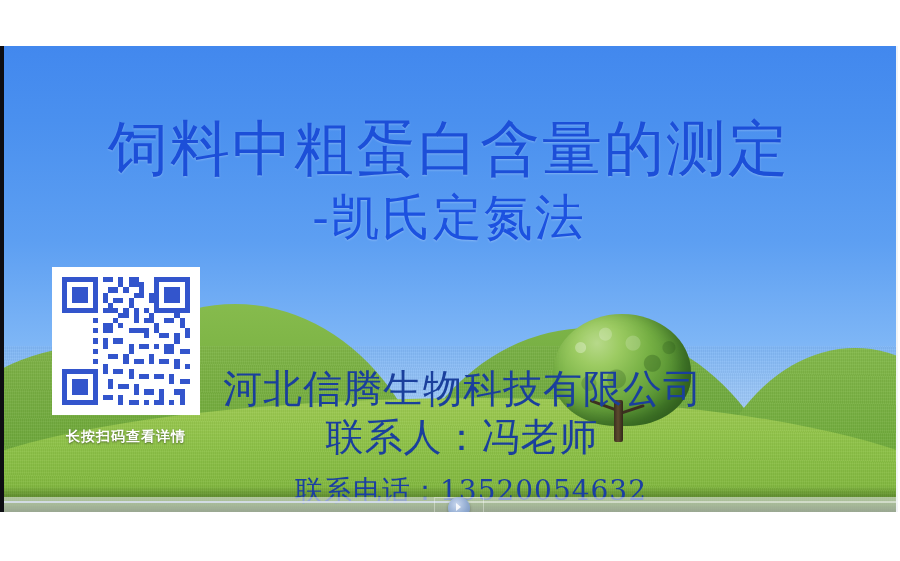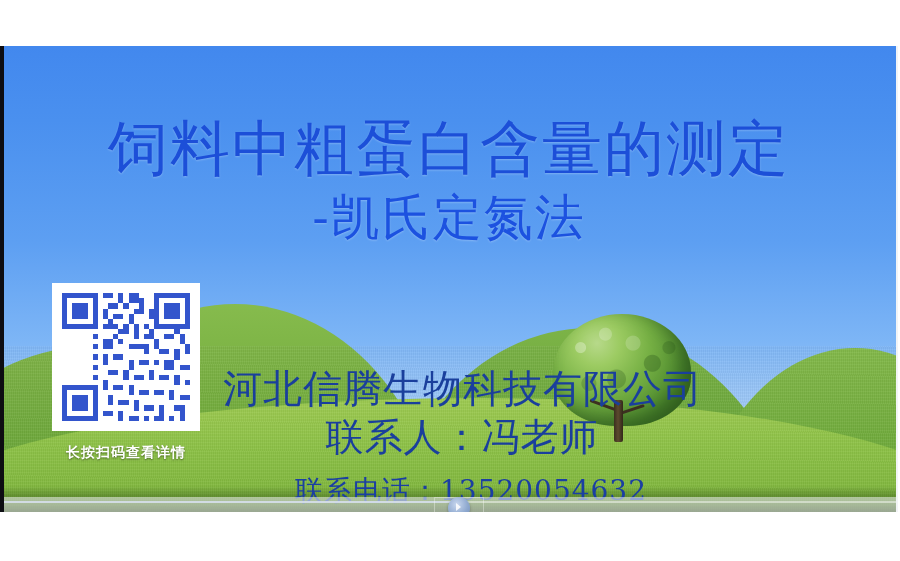--- a/index.html
+++ b/index.html
@@ -232,21 +232,21 @@
     color: #1c52e0;
     letter-spacing: 2px;
     text-shadow: 0 1px 2px rgba(255,255,255,0.25);
     white-space: nowrap;
   }
 
   
   .qr-block {
     position: absolute;
     left: 52px;
-    top: 237px;
+    top: 221px;
     width: 148px;
     z-index: 25;
   }
   .qr-card {
     width: 148px;
     height: 148px;
     background: #ffffff;
     padding: 0;
     box-sizing: border-box;
     display: block;

